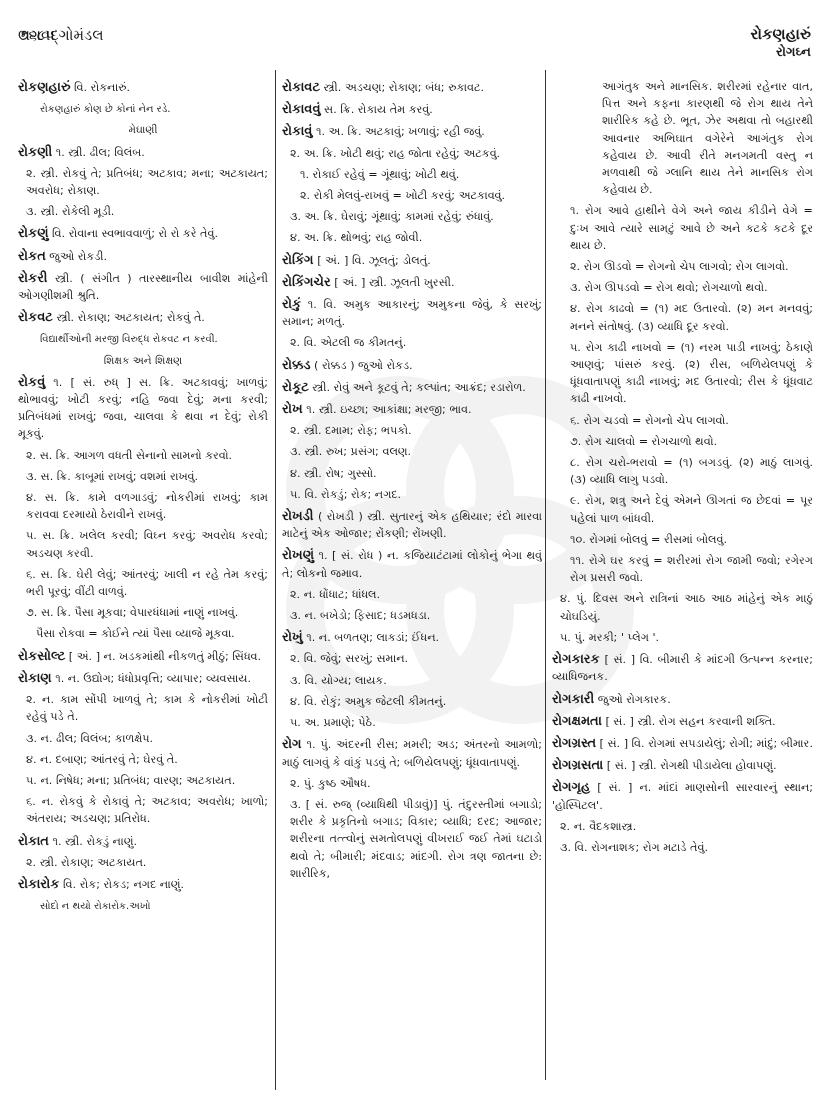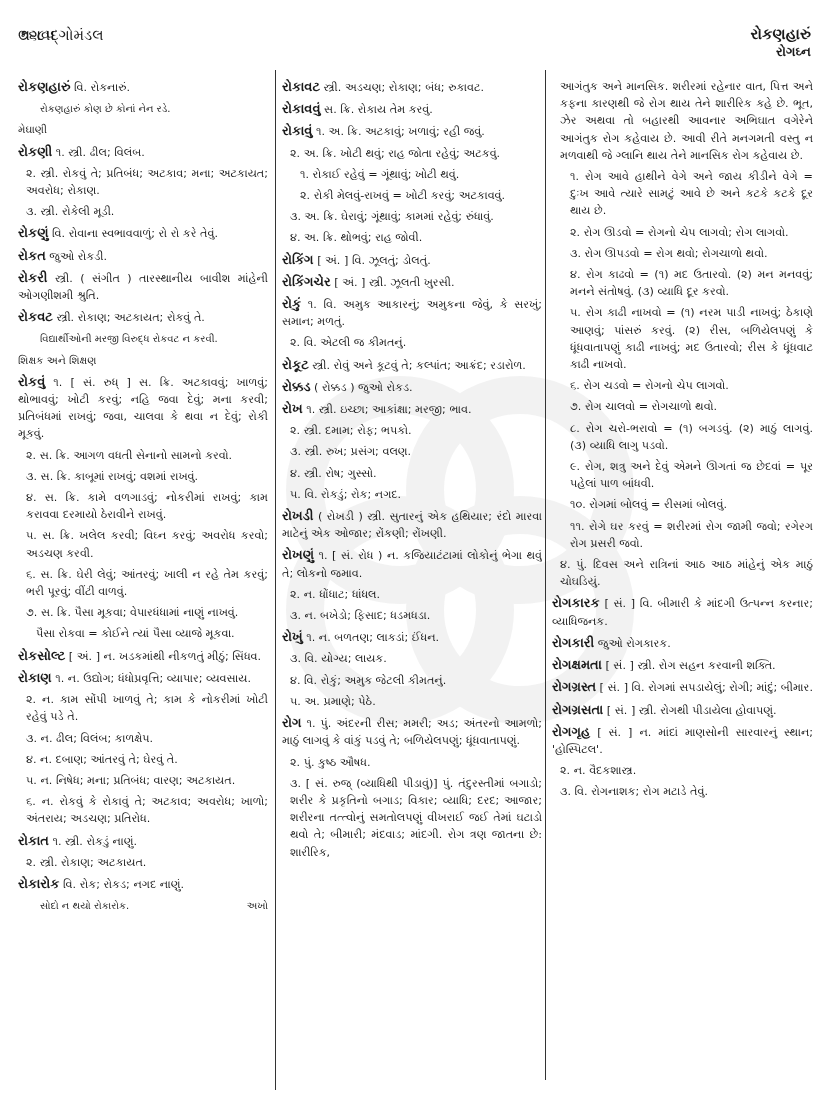--- a/index.html
+++ b/index.html
@@ -30,23 +30,23 @@
   .col2 { left: 264px; width: 260px; }
   .col3 { left: 534px; width: 261px; }
   .divider {
     position: absolute; top: 4px; width: 1px; background: #333;
   }
   .div1 { left: 257px; height: 1020px; }
   .div2 { left: 527px; height: 1010px; }
   .entry { margin: 0 0 4px 0; text-align: justify; }
   .entry .hw { font-weight: bold; font-size: 13px; }
   .sense { padding-left: 8px; }
-  .cont { padding-left: 8px; }
+  .cont { padding-left: 8px; margin-left: 42px; }
   .quote { padding-left: 22px; font-size: 10px; }
-  .attrib { text-align: left; font-size: 10.5px; }
+  .attrib { text-align: center; font-size: 10.5px; }
   .idiom { padding-left: 18px; }
 </style>
 </head>
 <body>
 
 <svg class="watermark" viewBox="0 0 420 420">
   <g fill="none" stroke="#777" stroke-width="38">
     <circle cx="150" cy="150" r="95"></circle>
     <circle cx="270" cy="150" r="95"></circle>
     <circle cx="150" cy="270" r="95"></circle>
@@ -88,51 +88,52 @@
       <div class="entry"><span class="hw">રોકસોલ્ટ</span><span> [ અં. ] ન. ખડકમાંથી નીકળતું મીઠું; સિંધવ.</span></div>
       <div class="entry"><span class="hw">રોકાણ</span><span> ૧. ન. ઉદ્યોગ; ધંધોપ્રવૃત્તિ; વ્યાપાર; વ્યવસાય.</span></div>
       <div class="entry sense">૨. ન. કામ સોંપી ખાળવું તે; કામ કે નોકરીમાં ખોટી રહેવું પડે તે.</div>
       <div class="entry sense">૩. ન. ઢીલ; વિલંબ; કાળક્ષેપ.</div>
       <div class="entry sense">૪. ન. દબાણ; આંતરવું તે; ઘેરવું તે.</div>
       <div class="entry sense">૫. ન. નિષેધ; મના; પ્રતિબંધ; વારણ; અટકાયત.</div>
       <div class="entry sense">૬. ન. રોકવું કે રોકાવું તે; અટકાવ; અવરોધ; ખાળો; અંતરાય; અડચણ; પ્રતિરોધ.</div>
       <div class="entry"><span class="hw">રોકાત</span><span> ૧. સ્ત્રી. રોકડું નાણું.</span></div>
       <div class="entry sense">૨. સ્ત્રી. રોકાણ; અટકાયત.</div>
       <div class="entry"><span class="hw">રોકારોક</span><span> વિ. રોક; રોકડ; નગદ નાણું.</span></div>
-      <div class="entry quote" style="display: flex; justify-content: space-between;">
+      <div class="entry quote" style="display: flex; justify-content: flex-start;">
         <span>સોદો ન થયો રોકારોક.</span>
         <span>અખો</span>
       </div>
     </div>
   <div class="divider div1"></div>
   <div class="col col2">
       <div class="entry"><span class="hw">રોકાવટ</span><span> સ્ત્રી. અડચણ; રોકાણ; બંધ; રુકાવટ.</span></div>
       <div class="entry"><span class="hw">રોકાવવું</span><span> સ. ક્રિ. રોકાય તેમ કરવું.</span></div>
       <div class="entry"><span class="hw">રોકાવું</span><span> ૧. અ. ક્રિ. અટકાવું; ખળાવું; રહી જવું.</span></div>
       <div class="entry sense">૨. અ. ક્રિ. ખોટી થવું; રાહ જોતા રહેવું; અટકવું.</div>
       <div class="entry idiom">૧. રોકાઈ રહેવું = ગૂંથાવું; ખોટી થવું.</div>
       <div class="entry idiom">૨. રોકી મેલવું-રાખવું = ખોટી કરવું; અટકાવવું.</div>
       <div class="entry sense">૩. અ. ક્રિ. ઘેરાવું; ગૂંથાવું; કામમાં રહેવું; રુંધાવું.</div>
       <div class="entry sense">૪. અ. ક્રિ. થોભવું; રાહ જોવી.</div>
       <div class="entry"><span class="hw">રોકિંગ</span><span> [ અં. ] વિ. ઝૂલતું; ડોલતું.</span></div>
       <div class="entry"><span class="hw">રોકિંગચેર</span><span> [ અં. ] સ્ત્રી. ઝૂલતી ખુરસી.</span></div>
       <div class="entry"><span class="hw">રોકું</span><span> ૧. વિ. અમુક આકારનું; અમુકના જેવું, કે સરખું; સમાન; મળતું.</span></div>
       <div class="entry sense">૨. વિ. એટલી જ કીમતનું.</div>
+      <div class="entry"><span class="hw">રોક્કડ</span><span> ( રોક્કડ ) જુઓ રોકડ.</span></div>
       <div class="entry"><span class="hw">રોકૂટ</span><span> સ્ત્રી. રોવું અને કૂટવું તે; કલ્પાંત; આક્રંદ; રડારોળ.</span></div>
-      <div class="entry"><span class="hw">રોક્કડ</span><span> ( રોક્કડ ) જુઓ રોકડ.</span></div>
       <div class="entry"><span class="hw">રોખ</span><span> ૧. સ્ત્રી. ઇચ્છા; આકાંક્ષા; મરજી; ભાવ.</span></div>
       <div class="entry sense">૨. સ્ત્રી. દમામ; રોફ; ભપકો.</div>
       <div class="entry sense">૩. સ્ત્રી. રુખ; પ્રસંગ; વલણ.</div>
       <div class="entry sense">૪. સ્ત્રી. રોષ; ગુસ્સો.</div>
       <div class="entry sense">૫. વિ. રોકડું; રોક; નગદ.</div>
       <div class="entry"><span class="hw">રોખડી</span><span> ( રોખડી ) સ્ત્રી. સુતારનું એક હથિયાર; રંદો મારવા માટેનું એક ઓજાર; રોંકણી; રોંખણી.</span></div>
       <div class="entry"><span class="hw">રોખણું</span><span> ૧. [ સં. રોધ ) ન. કજિયાટંટામાં લોકોનું ભેગા થવું તે; લોકનો જમાવ.</span></div>
       <div class="entry sense">૨. ન. ધોંધાટ; ધાંધલ.</div>
       <div class="entry sense">૩. ન. બખેડો; ફિસાદ; ધડમધડા.</div>
       <div class="entry"><span class="hw">રોખું</span><span> ૧. ન. બળતણ; લાકડાં; ઈંધન.</span></div>
+      <div class="entry sense">૨. વિ. જેવું; સરખું; સમાન.</div>
       <div class="entry sense">૩. વિ. યોગ્ય; લાયક.</div>
       <div class="entry sense">૪. વિ. રોકું; અમુક જેટલી કીમતનું.</div>
       <div class="entry sense">૫. અ. પ્રમાણે; પેઠે.</div>
       <div class="entry"><span class="hw">રોગ</span><span> ૧. પું. અંદરની રીસ; મમરી; અડ; અંતરનો આમળો; માઠું લાગવું કે વાંકું પડવું તે; બળિયેલપણું; ધૂંધવાતાપણું.</span></div>
       <div class="entry sense">૨. પું. કુષ્ઠ ઔષધ.</div>
       <div class="entry sense">૩. [ સં. રુજ્ (વ્યાધિથી પીડાવું)] પું. તંદુરસ્તીમાં બગાડો; શરીર કે પ્રકૃતિનો બગાડ; વિકાર; વ્યાધિ; દરદ; આજાર; શરીરના તત્ત્વોનું સમતોલપણું વીખરાઈ જઈ તેમાં ઘટાડો થવો તે; બીમારી; મંદવાડ; માંદગી. રોગ ત્રણ જાતના છે: શારીરિક,</div>
     </div>
   <div class="divider div2"></div>
   <div class="col col3">
       <div class="entry cont">આગંતુક અને માનસિક. શરીરમાં રહેનાર વાત, પિત્ત અને કફના કારણથી જે રોગ થાય તેને શારીરિક કહે છે. ભૂત, ઝેર અથવા તો બહારથી આવનાર અભિઘાત વગેરેને આગંતુક રોગ કહેવાય છે. આવી રીતે મનગમતી વસ્તુ ન મળવાથી જે ગ્લાનિ થાય તેને માનસિક રોગ કહેવાય છે.</div>
@@ -141,20 +142,21 @@
       <div class="entry idiom">૩. રોગ ઊપડવો = રોગ થવો; રોગચાળો થવો.</div>
       <div class="entry idiom">૪. રોગ કાઢવો = (૧) મદ ઉતારવો. (૨) મન મનવવું; મનને સંતોષવું. (૩) વ્યાધિ દૂર કરવો.</div>
       <div class="entry idiom">૫. રોગ કાઢી નાખવો = (૧) નરમ પાડી નાખવું; ઠેકાણે આણવું; પાંસરું કરવું. (૨) રીસ, બળિયેલપણું કે ધૂંધવાતાપણું કાઢી નાખવું; મદ ઉતારવો; રીસ કે ધૂંધવાટ કાઢી નાખવો.</div>
       <div class="entry idiom">૬. રોગ ચડવો = રોગનો ચેપ લાગવો.</div>
       <div class="entry idiom">૭. રોગ ચાલવો = રોગચાળો થવો.</div>
       <div class="entry idiom">૮. રોગ ચરો-ભરાવો = (૧) બગડવું. (૨) માઠું લાગવું. (૩) વ્યાધિ લાગુ પડવો.</div>
       <div class="entry idiom">૯. રોગ, શત્રુ અને દેવું એમને ઊગતાં જ છેદવાં = પૂર પહેલાં પાળ બાંધવી.</div>
       <div class="entry idiom">૧૦. રોગમાં બોલવું = રીસમાં બોલવું.</div>
       <div class="entry idiom">૧૧. રોગે ઘર કરવું = શરીરમાં રોગ જામી જવો; રગેરગ રોગ પ્રસરી જવો.</div>
       <div class="entry sense">૪. પું. દિવસ અને રાત્રિનાં આઠ આઠ માંહેનું એક માઠું ચોઘડિયું.</div>
+      <div class="entry sense">૫. પું. મરકી; ' પ્લેગ '.</div>
       <div class="entry"><span class="hw">રોગકારક</span><span> [ સં. ] વિ. બીમારી કે માંદગી ઉત્પન્ન કરનાર; વ્યાધિજનક.</span></div>
       <div class="entry"><span class="hw">રોગકારી</span><span> જુઓ રોગકારક.</span></div>
       <div class="entry"><span class="hw">રોગક્ષમતા</span><span> [ સં. ] સ્ત્રી. રોગ સહન કરવાની શક્તિ.</span></div>
       <div class="entry"><span class="hw">રોગગ્રસ્ત</span><span> [ સં. ] વિ. રોગમાં સપડાયેલું; રોગી; માંદું; બીમાર.</span></div>
       <div class="entry"><span class="hw">રોગગ્રસતા</span><span> [ સં. ] સ્ત્રી. રોગથી પીડાયેલા હોવાપણું.</span></div>
       <div class="entry"><span class="hw">રોગગૃહ</span><span> [ સં. ] ન. માંદાં માણસોની સારવારનું સ્થાન; 'હોસ્પિટલ'.</span></div>
       <div class="entry sense">૨. ન. વૈદકશાસ્ત્ર.</div>
       <div class="entry sense">૩. વિ. રોગનાશક; રોગ મટાડે તેવું.</div>
     </div>
 </div>

